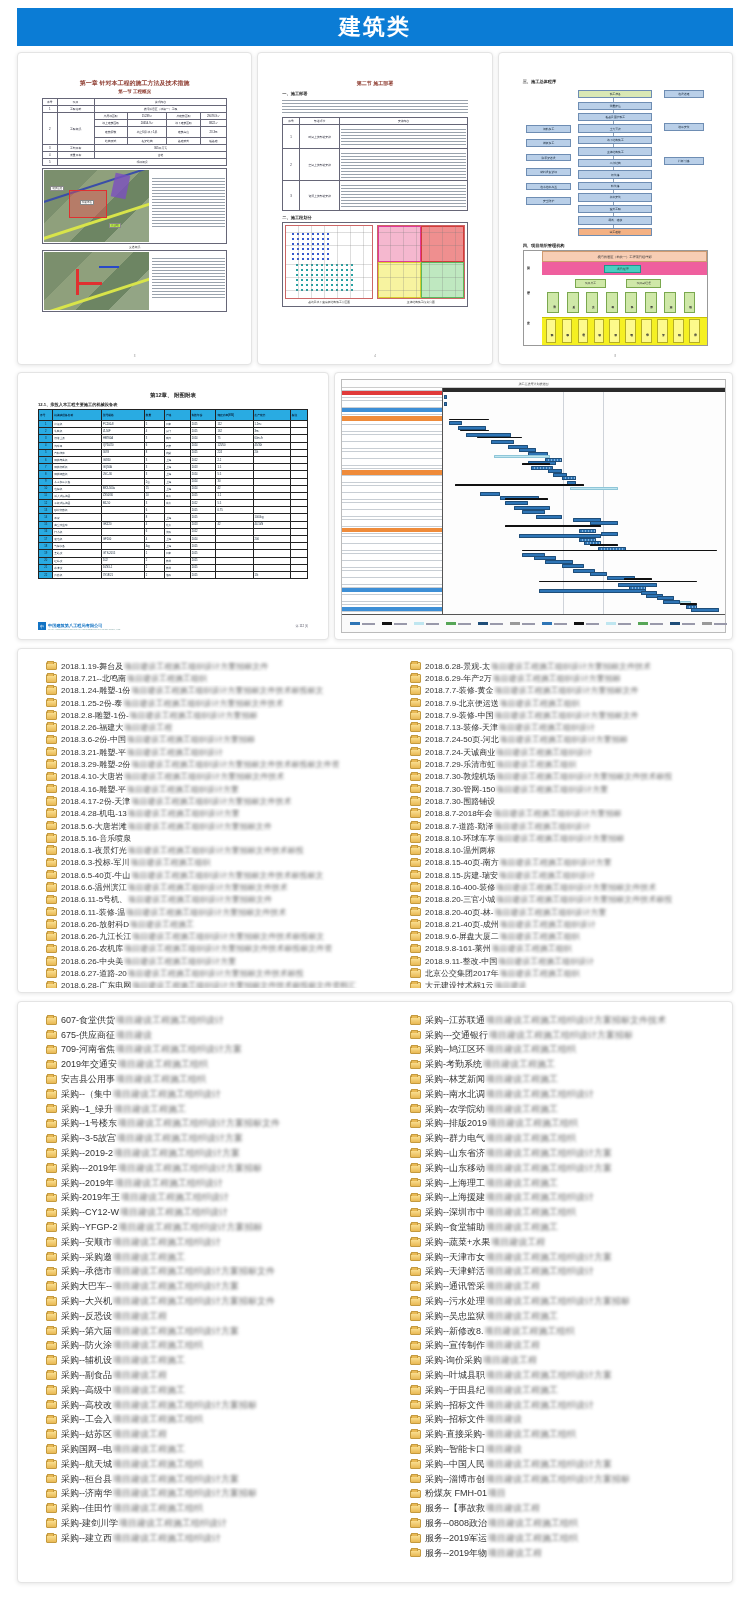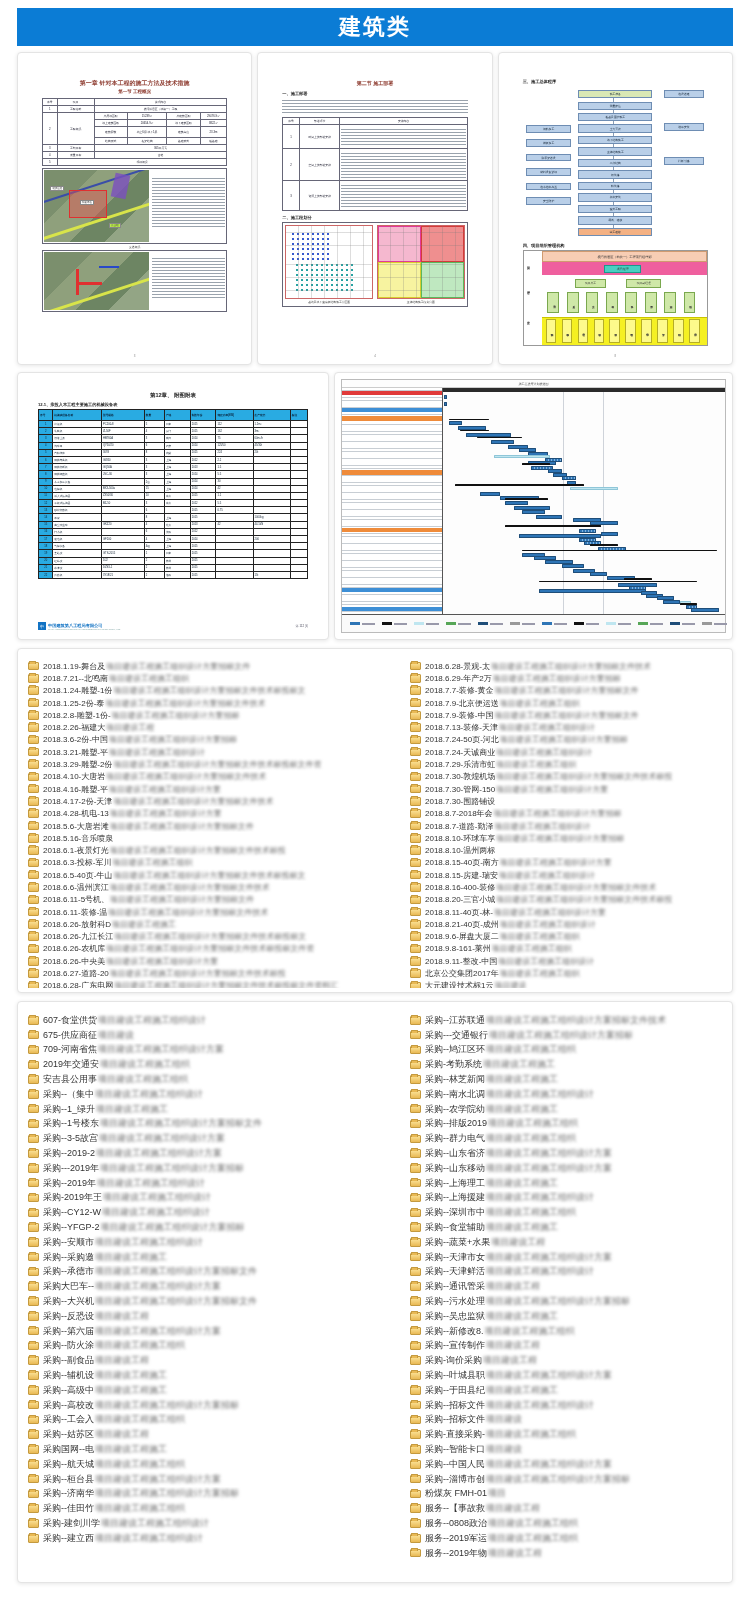--- a/index.html
+++ b/index.html
@@ -119,21 +119,21 @@
      display:flex; align-items:center; gap:7px; padding:0 8px; background:#fafafa; }
   .g-leg { display:flex; align-items:center; gap:2px; }
   .g-leg .sw { width:10px; height:3px; }
   .g-leg .tx { width:13px; height:2px; background:#99a; }
 
   
   .filecard { margin:8px 17px 0; }
   .filecard.s1 { height:345px; }
   .filecard.s2 { height:582px; margin-bottom:24px; }
   .col { position:absolute; top:11px; bottom:4px; overflow:hidden; }
-  .col.left { left:10px; width:372px; }
+  .col.left { left:28px; width:372px; }
   .col.right { left:392px; width:352px; }
   .frow { display:flex; align-items:center; white-space:nowrap; overflow:hidden; }
   .s1 .frow { height:12.3px; font-size:8px; }
   .s2 .frow { height:14.8px; font-size:9px; }
   .folder { flex:0 0 auto; width:11px; height:8.5px; margin-right:4px; position:relative;
      background:linear-gradient(#fce49a,#e9b954); border:0.6px solid #c49a3f; border-radius:1px; }
   .folder::before { content:""; position:absolute; left:0; top:-2px; width:5px; height:2px;
      background:#e9b954; border:0.6px solid #c49a3f; border-bottom:none; border-radius:1px 1px 0 0; }
   .fvis { color:#333; }
   .fblur { color:#666; filter:blur(1.7px); margin-left:1px; }
@@ -996,21 +996,21 @@
         <span class="fvis">2018.8.16-400-装修</span>
         <span class="fblur">项目建设工程施工组织设计方案招标文件技术</span>
       </div>
       <div class="frow">
         <span class="folder"></span>
         <span class="fvis">2018.8.20-三官小城</span>
         <span class="fblur">项目建设工程施工组织设计方案招标文件技术标投</span>
       </div>
       <div class="frow">
         <span class="folder"></span>
-        <span class="fvis">2018.8.11-40页-林-</span>
+        <span class="fvis">2018.8.20-40页-林-</span>
         <span class="fblur">项目建设工程施工组织设计方案</span>
       </div>
       <div class="frow">
         <span class="folder"></span>
         <span class="fvis">2018.8.21-40页-成州</span>
         <span class="fblur">项目建设工程施工组织设计</span>
       </div>
       <div class="frow">
         <span class="folder"></span>
         <span class="fvis">2018.9.6-屏盘大厦二</span>
@@ -1151,30 +1151,30 @@
         <span class="fvis">采购--第六届</span>
         <span class="fblur">项目建设工程施工组织设计方案</span>
       </div>
       <div class="frow">
         <span class="folder"></span>
         <span class="fvis">采购--防火涂</span>
         <span class="fblur">项目建设工程施工组织</span>
       </div>
       <div class="frow">
         <span class="folder"></span>
+        <span class="fvis">采购--辅机设</span>
+        <span class="fblur">项目建设工程施工</span>
+      </div>
+      <div class="frow">
+        <span class="folder"></span>
         <span class="fvis">采购--副食品</span>
         <span class="fblur">项目建设工程</span>
       </div>
       <div class="frow">
         <span class="folder"></span>
-        <span class="fvis">采购--辅机设</span>
-        <span class="fblur">项目建设工程施工</span>
-      </div>
-      <div class="frow">
-        <span class="folder"></span>
         <span class="fvis">采购--高级中</span>
         <span class="fblur">项目建设工程施工</span>
       </div>
       <div class="frow">
         <span class="folder"></span>
         <span class="fvis">采购--高校改</span>
         <span class="fblur">项目建设工程施工组织设计方案招标</span>
       </div>
       <div class="frow">
         <span class="folder"></span>

